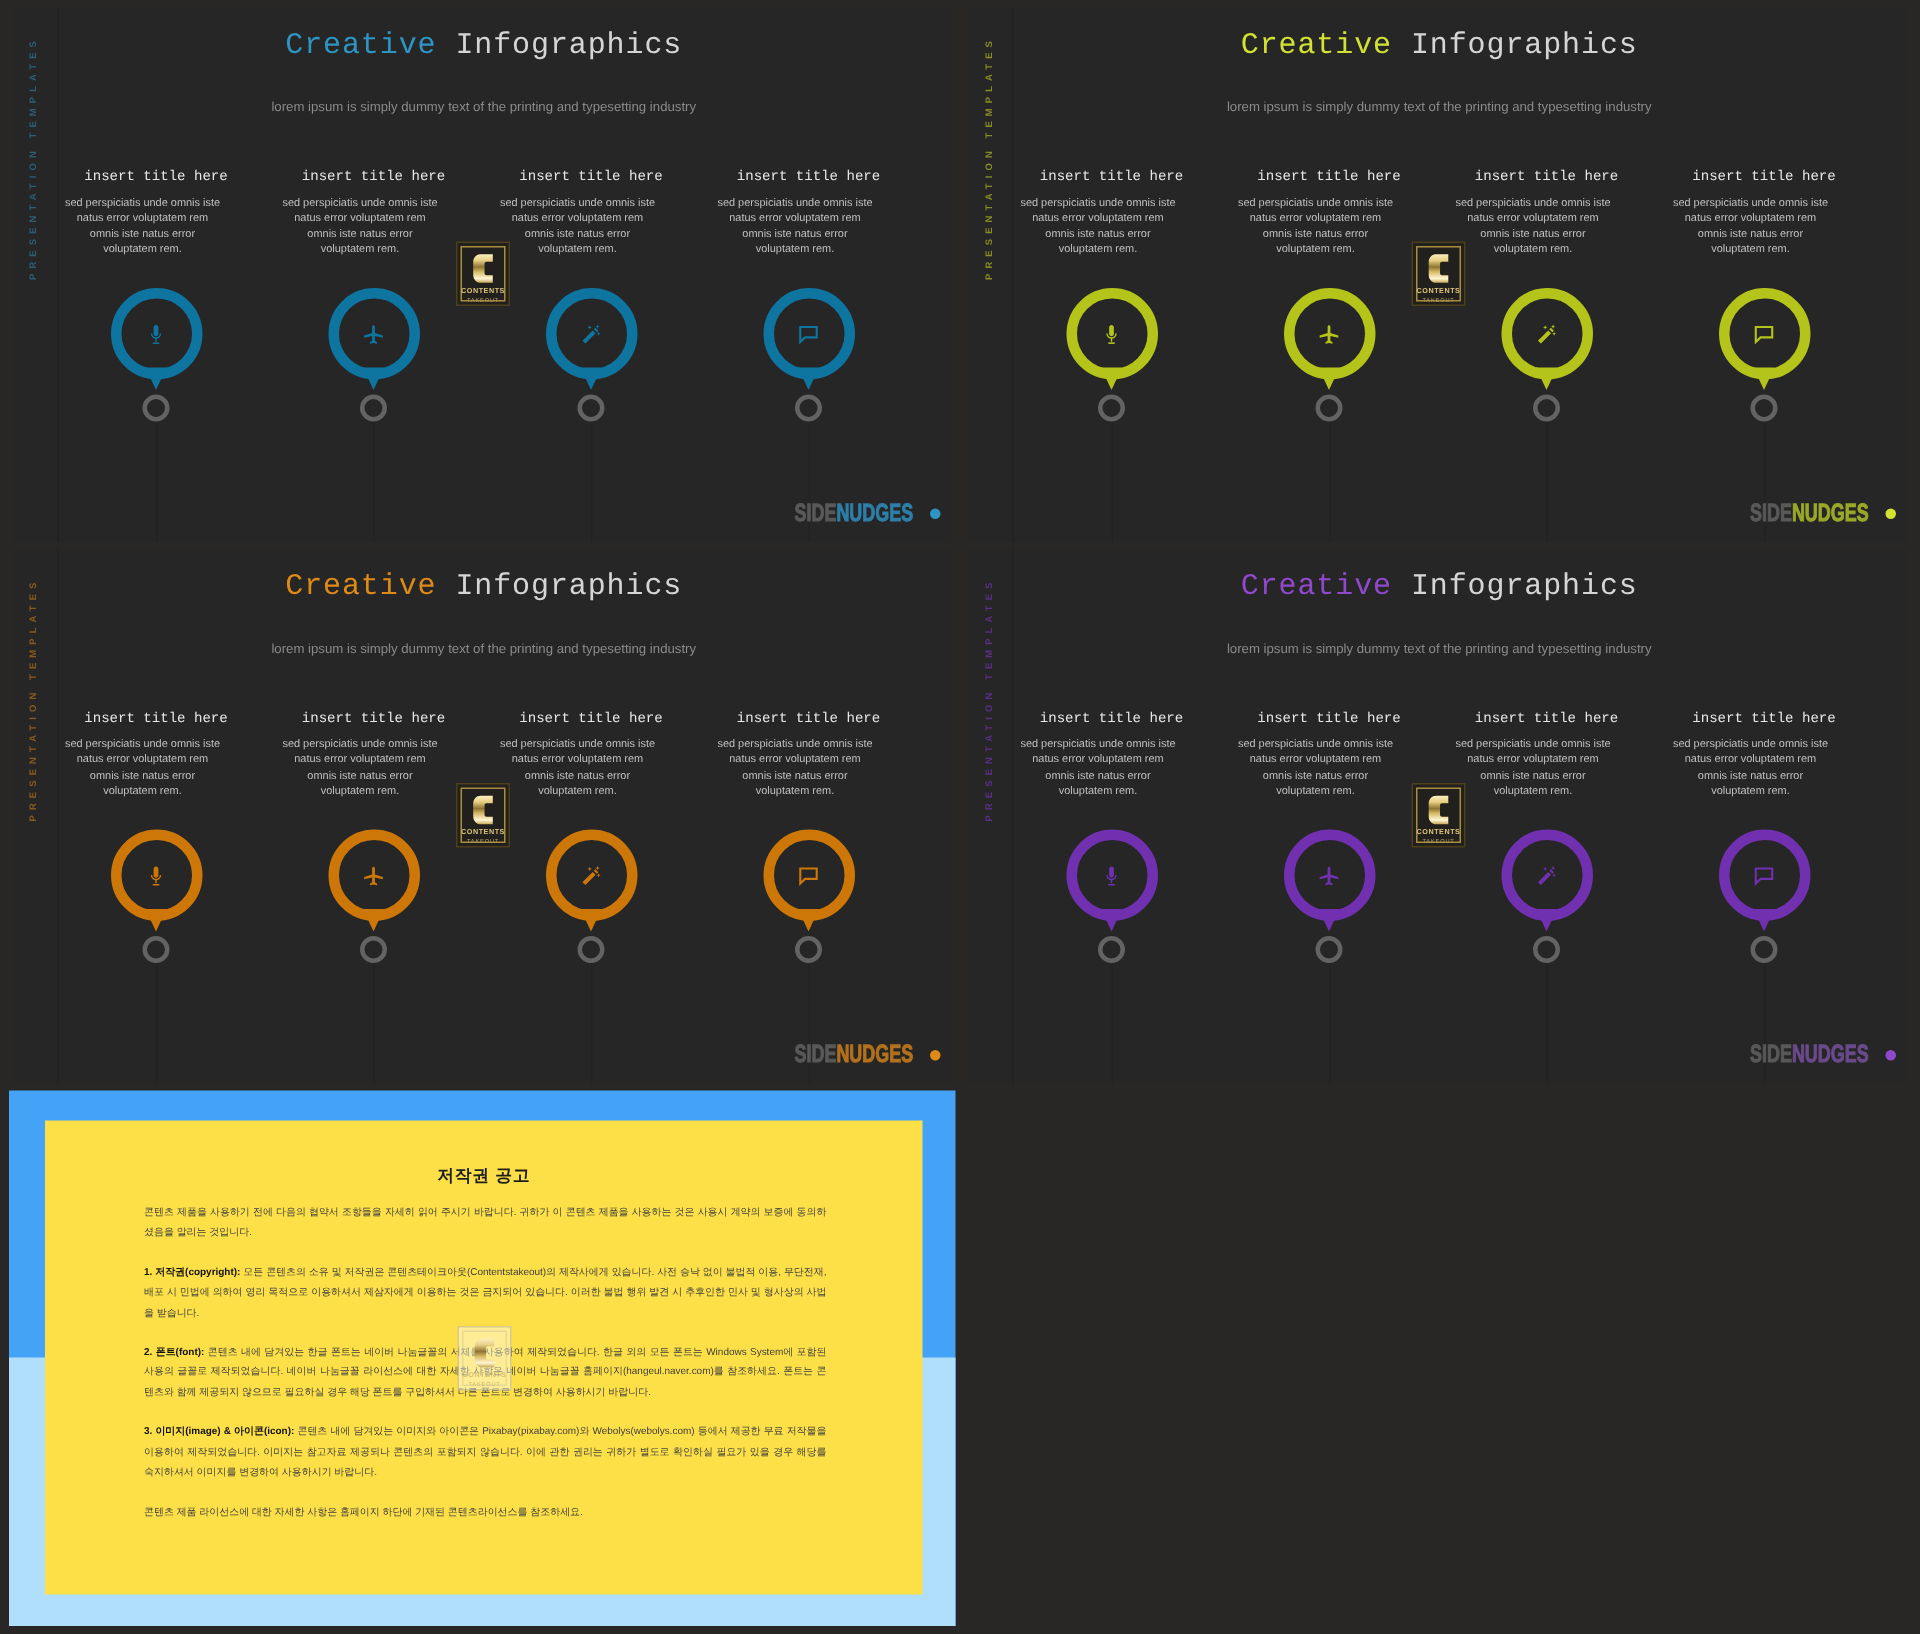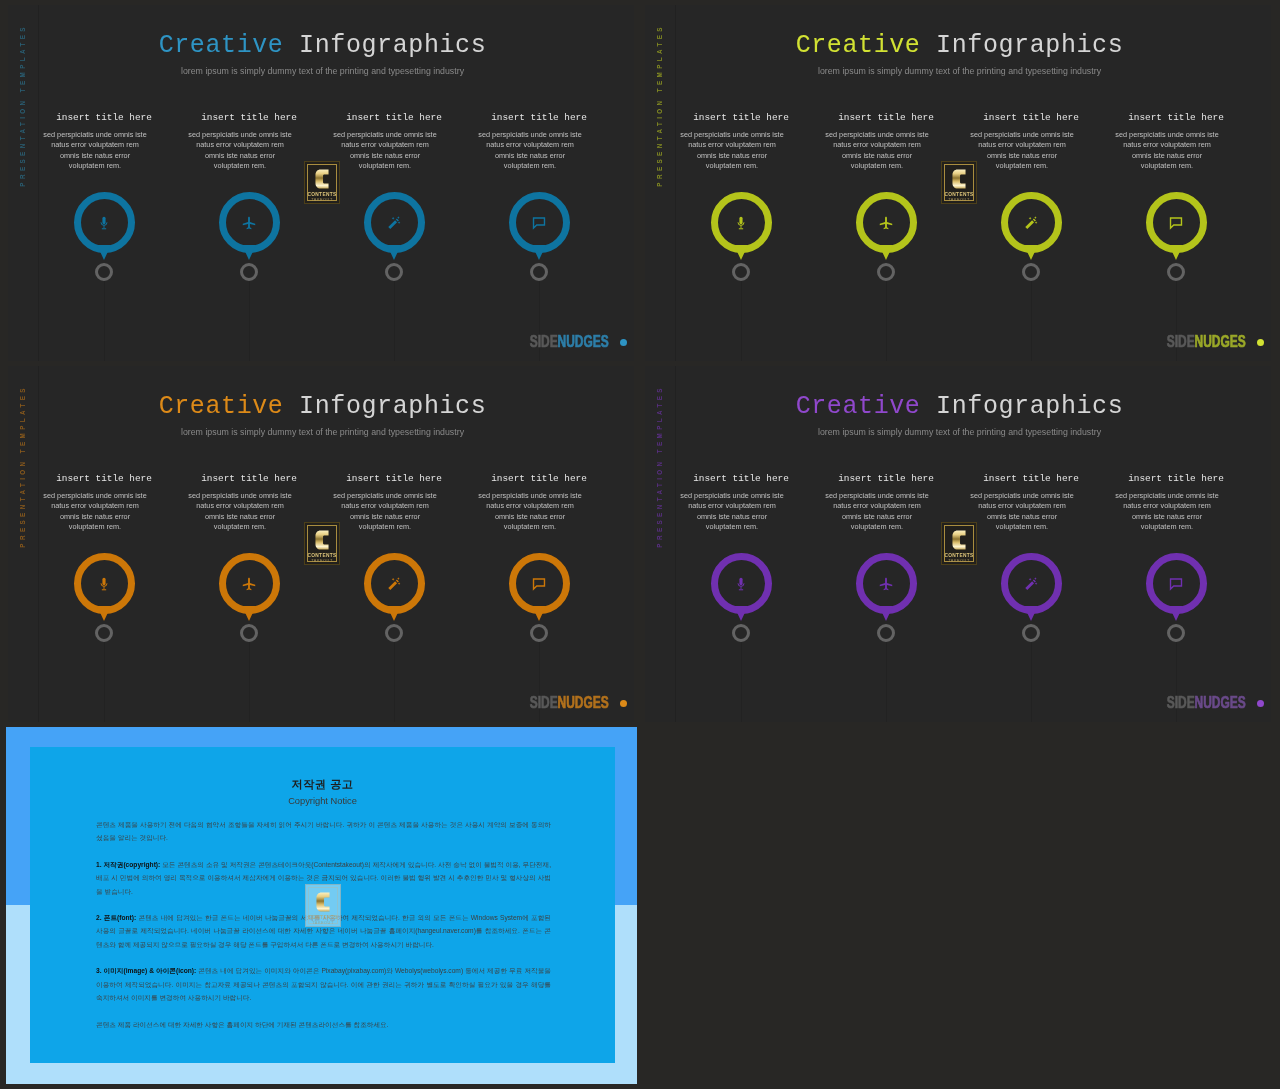--- a/index.html
+++ b/index.html
@@ -6,22 +6,22 @@
   html,body{margin:0;padding:0;background:#282725;width:1280px;height:1089px;overflow:hidden;
     font-family:"Liberation Sans",sans-serif;}
   #root{position:relative;width:1280px;height:1089px;}
 
   .slide{position:absolute;width:626px;height:356px;background:#262626;overflow:hidden;}
   .sidebar{position:absolute;left:0;top:0;width:30px;height:100%;border-right:1px solid #212121;}
   .vtext{position:absolute;left:14.8px;top:97px;
      transform-origin:50% 50%;transform:rotate(-90deg);
      white-space:nowrap;font-size:6.3px;letter-spacing:3.4px;font-weight:700;
      text-align:center;width:240px;margin-left:-120px;height:10px;line-height:10px;text-indent:3.3px;}
-  .title{position:absolute;left:3px;right:0;text-align:center;top:30px;
-     font-family:"Liberation Mono",monospace;font-size:25px;letter-spacing:0.6px;color:#d5d5d5;line-height:21px;}
+  .title{position:absolute;left:3px;right:0;text-align:center;top:15px;
+     font-family:"Liberation Mono",monospace;font-size:20px;letter-spacing:0.6px;color:#d5d5d5;line-height:21px;}
   .subtitle{position:absolute;left:3px;right:0;text-align:center;top:59.5px;font-size:8.8px;color:#8a8a8a;line-height:12px;}
 
   .cols{position:absolute;left:0;top:0;right:0;bottom:0;}
   .col{position:absolute;top:0;width:150px;height:100%;}
   .ctitle{position:absolute;width:100%;text-align:center;top:107px;
      font-family:"Liberation Mono",monospace;font-size:9.4px;color:#e7e7e7;}
   .cbody{position:absolute;width:104px;left:14px;text-align:center;top:124.5px;font-size:7.3px;line-height:10.5px;color:#c0c0c0;}
 
   .pin{position:absolute;left:50%;top:187px;width:61px;height:61px;margin-left:-30.5px;
     border-radius:50%;box-sizing:border-box;border-width:7px;border-style:solid;}
@@ -47,21 +47,21 @@
   .wm .frame{position:absolute;left:2px;top:2px;right:2px;bottom:2px;border:1px solid #a98d3f;}
   .wm .c{position:absolute;left:10px;top:5.5px;width:14px;height:22px;line-height:0;font-size:0;}
   .wm .c svg{display:block;}
   .wm .t1{position:absolute;left:0;right:0;top:30.2px;text-align:center;font-size:4.8px;font-weight:bold;
     letter-spacing:0.35px;color:#dcc47a;line-height:5px;}
   .wm .t2{position:absolute;left:0;right:0;top:35.6px;text-align:center;font-size:3.8px;
     letter-spacing:0.55px;color:#b09a5e;line-height:4px;}
 
   #cpanel{position:absolute;left:6px;top:727px;width:631px;height:357px;background:#45a3f7;}
   #cpanel .lowerblue{position:absolute;left:0;right:0;top:178px;bottom:0;background:#afdffb;}
-  #cpaper{position:absolute;left:24px;top:20px;width:585px;height:316px;background:#0ea5e9;}
+  #cpaper{position:absolute;left:24px;top:20px;width:585px;height:316px;background:#fde047;}
   #cpaper .h1{text-align:center;font-size:11.2px;font-weight:bold;color:#1e1e1e;margin:0;padding-top:30px;
      letter-spacing:0.5px;line-height:14px;}
   #cpaper .h2{text-align:center;font-size:9.3px;color:#3a3a3a;margin:0;padding-top:5px;line-height:11px;}
   #cpaper .body{margin:11px 64px 0 66px;font-size:6.65px;line-height:13.35px;color:#3e3e3e;text-align:justify;}
   #cpaper .body p{margin:0 0 13.2px 0;}
   #cpaper .body b{color:#101010;font-weight:bold;}
 </style>
 <style>.s1 .pin{border-color:#0e74a0}.s1 .tail{border-top-color:#0e74a0}.s1 .picon{color:#0e74a0;fill:#0e74a0}.s1 .picon svg path{fill:#0e74a0}.s1 .picon svg path[fill="none"]{fill:none;stroke:#0e74a0}.s1 .title .em{color:#2e94c4}.s1 .snlogo .b{color:#2d7ea8}.s1 .sndot{background:#2e94c4}.s1 .vtext{color:#2a5f74}.s2 .pin{border-color:#b4c41b}.s2 .tail{border-top-color:#b4c41b}.s2 .picon{color:#b4c41b;fill:#b4c41b}.s2 .picon svg path{fill:#b4c41b}.s2 .picon svg path[fill="none"]{fill:none;stroke:#b4c41b}.s2 .title .em{color:#d2e233}.s2 .snlogo .b{color:#9aa828}.s2 .sndot{background:#d2e233}.s2 .vtext{color:#848c22}.s3 .pin{border-color:#cc7708}.s3 .tail{border-top-color:#cc7708}.s3 .picon{color:#cc7708;fill:#cc7708}.s3 .picon svg path{fill:#cc7708}.s3 .picon svg path[fill="none"]{fill:none;stroke:#cc7708}.s3 .title .em{color:#dd8a18}.s3 .snlogo .b{color:#b2711c}.s3 .sndot{background:#dd8a18}.s3 .vtext{color:#8a5a1c}.s4 .pin{border-color:#7030b0}.s4 .tail{border-top-color:#7030b0}.s4 .picon{color:#7030b0;fill:#7030b0}.s4 .picon svg path{fill:#7030b0}.s4 .picon svg path[fill="none"]{fill:none;stroke:#7030b0}.s4 .title .em{color:#9048cc}.s4 .snlogo .b{color:#6a4a8a}.s4 .sndot{background:#9048cc}.s4 .vtext{color:#5a2f84}</style></head>
 <body>
 
@@ -320,21 +320,20 @@
   </div>
       </div>
   <div class="snlogo"><span class="snwrap"><span class="a">SIDE</span><span class="b">NUDGES</span></span></div>
   <div class="sndot"></div>
 </div>
 
 <div id="cpanel">
   <div class="lowerblue"></div>
   <div id="cpaper">
     <div class="h1">저작권 공고</div>
-    <div class="h2">Copyright Notice</div>
     <div class="body">
       <p>콘텐츠 제품을 사용하기 전에 다음의 협약서 조항들을 자세히 읽어 주시기 바랍니다. 귀하가 이 콘텐츠 제품을 사용하는 것은 사용시 계약의 보증에 동의하셨음을 알리는 것입니다.</p>
       <p><b>1. 저작권(copyright):</b> <span>모든 콘텐츠의 소유 및 저작권은 콘텐츠테이크아웃(Contentstakeout)의 제작사에게 있습니다. 사전 승낙 없이 불법적 이용, 무단전재, 배포 시 민법에 의하여 영리 목적으로 이용하셔서 제삼자에게 이용하는 것은 금지되어 있습니다. 이러한 불법 행위 발견 시 추후인한 민사 및 형사상의 사법을 받습니다.</span></p>
       <p><b>2. 폰트(font):</b> <span>콘텐츠 내에 담겨있는 한글 폰트는 네이버 나눔글꼴의 서체를 사용하여 제작되었습니다. 한글 외의 모든 폰트는 Windows System에 포함된 사용의 글꼴로 제작되었습니다. 네이버 나눔글꼴 라이선스에 대한 자세한 사항은 네이버 나눔글꼴 홈페이지(hangeul.naver.com)를 참조하세요. 폰트는 콘텐츠와 함께 제공되지 않으므로 필요하실 경우 해당 폰트를 구입하셔서 다른 폰트로 변경하여 사용하시기 바랍니다.</span></p>
       <p><b>3. 이미지(image) &amp; 아이콘(icon):</b> <span>콘텐츠 내에 담겨있는 이미지와 아이콘은 Pixabay(pixabay.com)와 Webolys(webolys.com) 등에서 제공한 무료 저작물을 이용하여 제작되었습니다. 이미지는 참고자료 제공되나 콘텐츠의 포함되지 않습니다. 이에 관한 권리는 귀하가 별도로 확인하실 필요가 있을 경우 해당를 숙지하셔서 이미지를 변경하여 사용하시기 바랍니다.</span></p>
       <p>콘텐츠 제품 라이선스에 대한 자세한 사항은 홈페이지 하단에 기재된 콘텐츠라이선스를 참조하세요.</p>
     </div>
   </div>
 </div>
 

